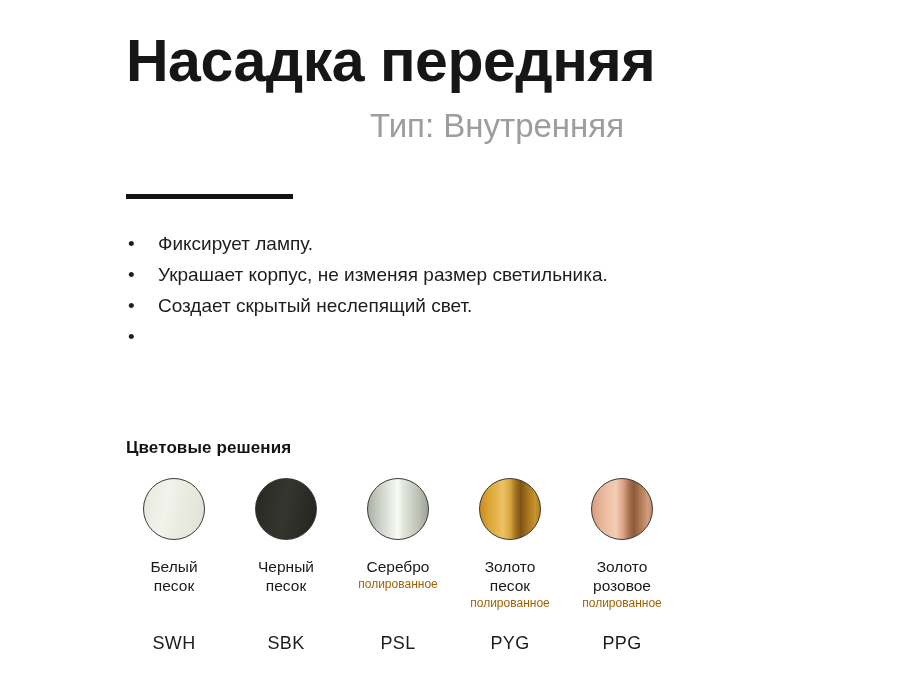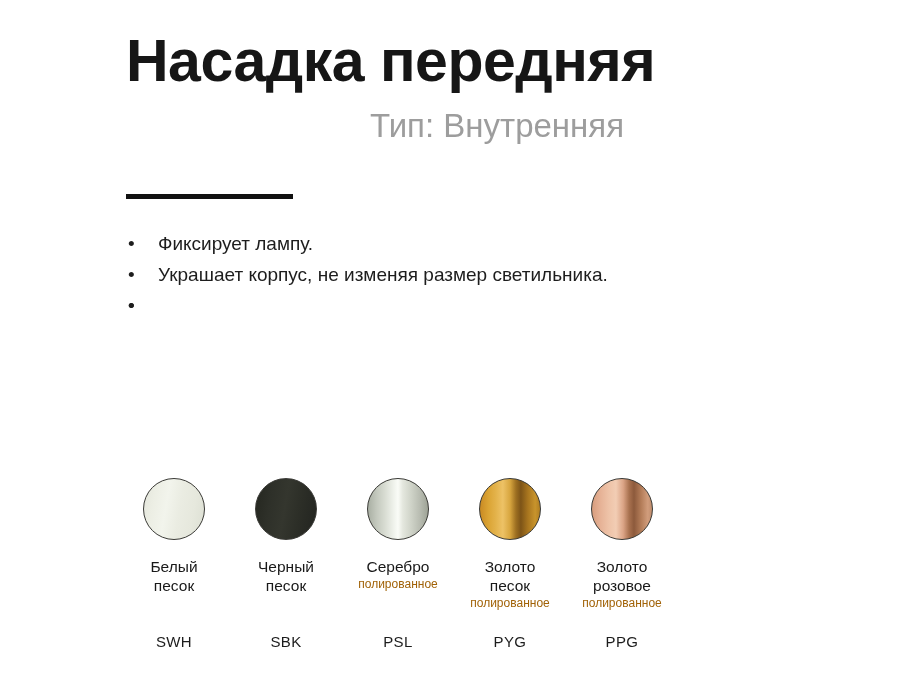--- a/index.html
+++ b/index.html
@@ -136,21 +136,21 @@
   }
   .swatch-finish {
     font-size: 12px;
     color: #a16207;
     line-height: 17px;
     white-space: nowrap;
   }
   .swatch-code {
     position: absolute;
     top: 155px;
-    font-size: 15px;
+    font-size: 18px;
     color: #1c1c1c;
     letter-spacing: 0.4px;
     white-space: nowrap;
   }
   .swatch-col { position: relative; height: 180px; }
 
   
   .fin-white-sand {
     background: linear-gradient(100deg,
       #e2e4da 0%, #eceee4 18%, #f2f4ec 38%,
@@ -188,24 +188,25 @@
   <div class="header">
     <h1 class="title">Насадка передняя</h1>
     <div class="subtitle">Тип: Внутренняя</div>
   </div>
 
   <div class="rule"></div>
 
   <ul class="features">
       <li class="feature-item"><span class="feature-bullet">•</span><span>Фиксирует лампу.</span></li>
       <li class="feature-item"><span class="feature-bullet">•</span><span>Украшает корпус, не изменяя размер светильника.</span></li>
-      <li class="feature-item"><span class="feature-bullet">•</span></li>
+      <li class="feature-item"><span class="feature-bullet">•</span><span>Создает скрытый неслепящий свет.</span></li>
       <li class="feature-item"><span class="feature-bullet">•</span></li>
     </ul>
 
+  <div class="colors-heading">Цветовые решения</div>
 
   <div class="swatch-row">
       <div class="swatch-col">
         <div class="swatch-disc fin-white-sand"></div>
         <div class="swatch-labels">
           <div class="swatch-name-line">Белый</div>
           <div class="swatch-name-line">песок</div>
         </div>
         <div class="swatch-code">SWH</div>
       </div>

